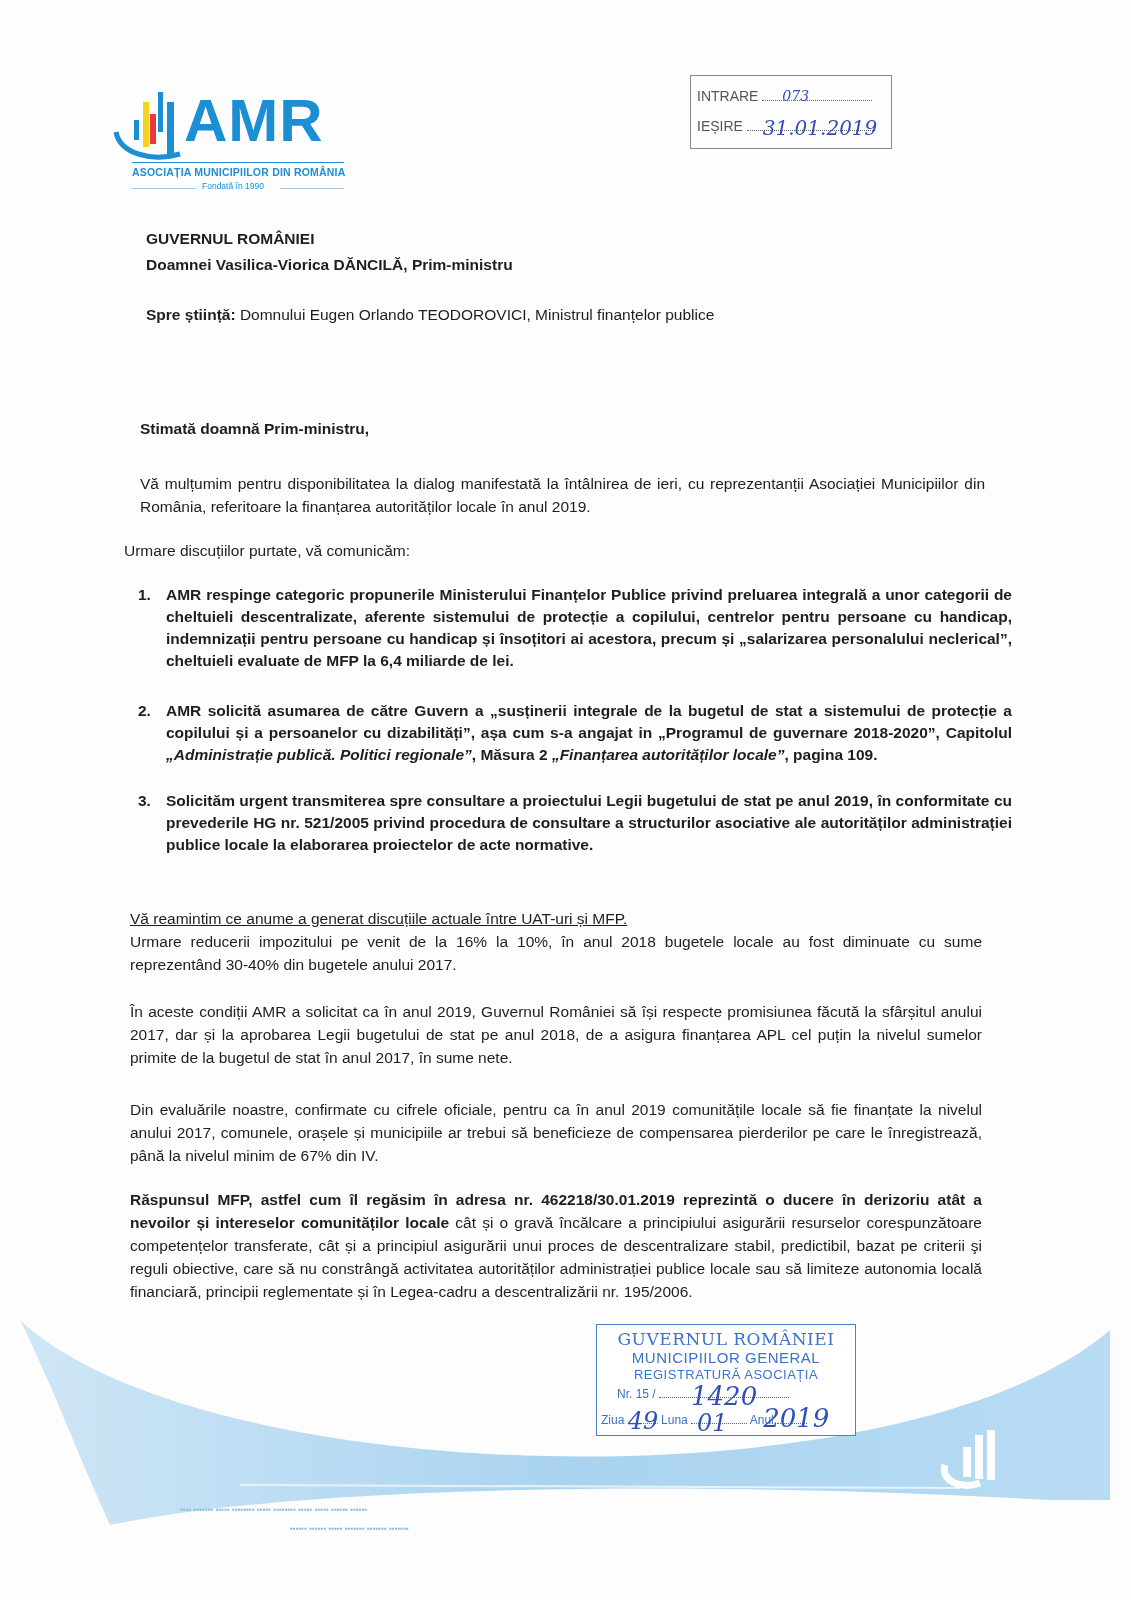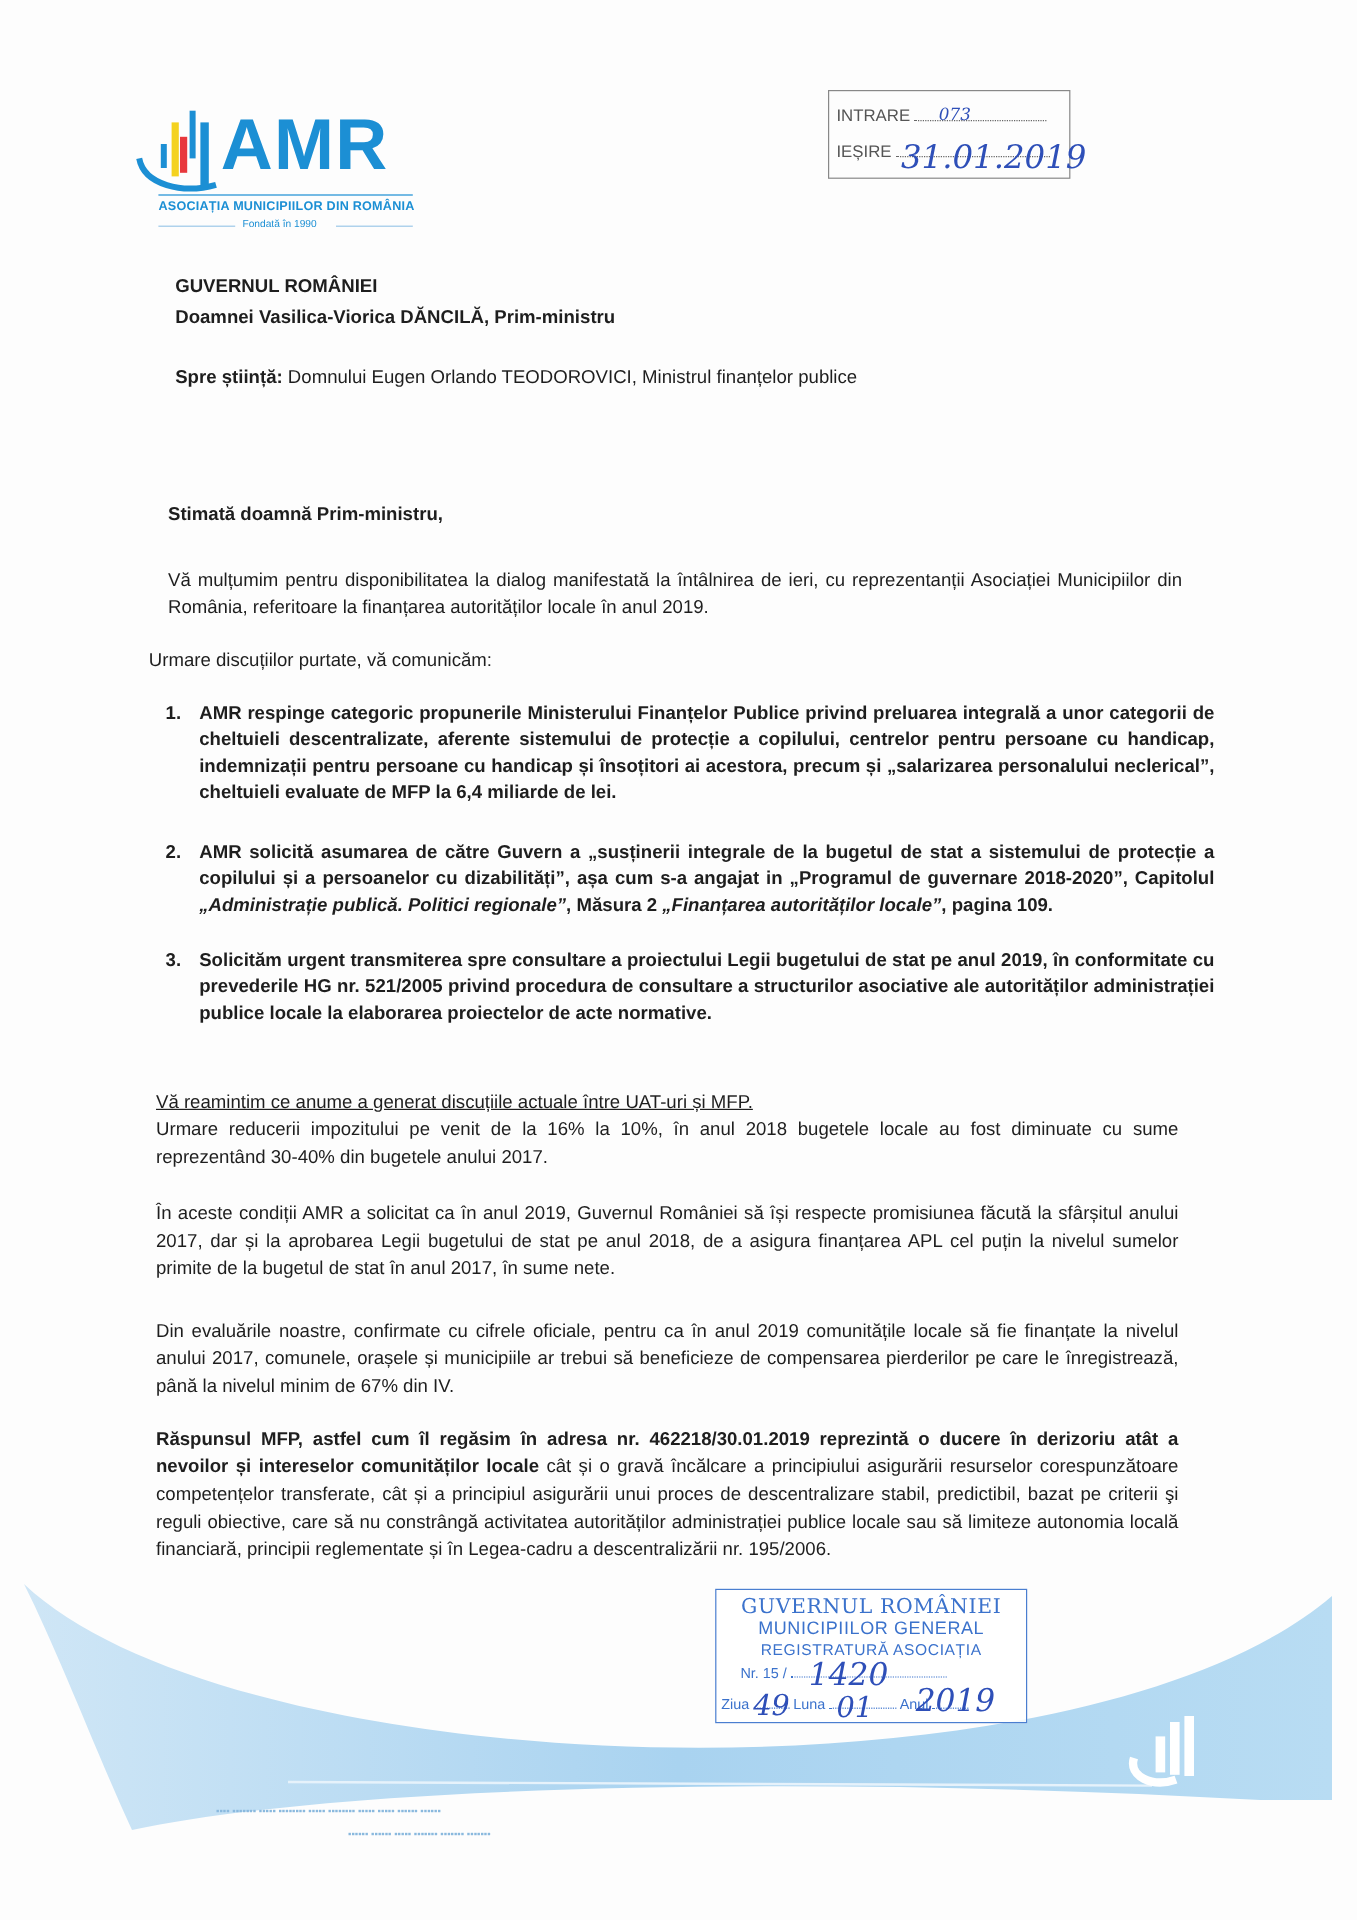--- a/index.html
+++ b/index.html
@@ -81,21 +81,21 @@
 <div id="stamp-top" class="abs">
   <div class="stamp-row" style="top:12px;">
     <span>INTRARE</span>
     <span class="dots" style="width:110px; position:relative;">
       <span class="hand" style="position:absolute; left:20px; top:-12px; font-size:14px;">073</span>
     </span>
   </div>
   <div class="stamp-row" style="top:42px;">
     <span>IEȘIRE</span>
     <span class="dots" style="width:128px; position:relative;">
-      <span class="hand" style="position:absolute; left:4px; top:-14px; font-size:27px;">31.01.2019</span>
+      <span class="hand" style="position:absolute; left:16px; top:-14px; font-size:20px;">31.01.2019</span>
     </span>
   </div>
 </div>
 
 <div class="t b" style="top:228px;">GUVERNUL ROMÂNIEI</div>
 <div class="t b" style="top:254px;">Doamnei Vasilica-Viorica DĂNCILĂ, Prim-ministru</div>
 <div class="t" style="top:304px;">
   <span class="b">Spre știință:</span><span> Domnului Eugen Orlando TEODOROVICI, Ministrul finanțelor publice</span>
 </div>
 
@@ -126,21 +126,21 @@
   <span class="b">Răspunsul MFP, astfel cum îl regăsim în adresa nr. 462218/30.01.2019 reprezintă o ducere în derizoriu atât a nevoilor și intereselor comunităților locale</span><span> cât și o gravă încălcare a principiului asigurării resurselor corespunzătoare competențelor transferate, cât și a principiul asigurării unui proces de descentralizare stabil, predictibil, bazat pe criterii şi reguli obiective, care să nu constrângă activitatea autorităților administrației publice locale sau să limiteze autonomia locală financiară, principii reglementate și în Legea-cadru a descentralizării nr. 195/2006.</span>
 </div>
 
 <div id="stamp-bottom" class="abs">
   <div class="sb-line" style="top:4px; font-family:'DejaVu Serif', serif; font-size:17px; letter-spacing:.5px;">GUVERNUL ROMÂNIEI</div>
   <div class="sb-line" style="top:24px; font-size:15px; letter-spacing:.5px;">MUNICIPIILOR GENERAL</div>
   <div class="sb-line" style="top:42px; font-size:13px; letter-spacing:.5px;">REGISTRATURĂ ASOCIAȚIA</div>
   <div class="abs" style="left:20px; top:62px; font-size:12px; color:#3b72cc; white-space:nowrap;">
     <span>Nr. 15 /</span>
     <span class="dots" style="width:130px; position:relative; border-color:#3b72cc;">
-      <span class="hand" style="position:absolute; left:15px; top:-16px; font-size:26px;">1420</span>
+      <span class="hand" style="position:absolute; left:32px; top:-16px; font-size:26px;">1420</span>
     </span>
   </div>
   <div class="abs" style="left:4px; top:88px; font-size:12px; color:#3b72cc; white-space:nowrap;">
     <span>Ziua</span>
     <span class="dots" style="width:30px; position:relative; border-color:#3b72cc;">
       <span class="hand" style="position:absolute; left:0; top:-16px; font-size:24px;">49</span>
     </span>
     <span>Luna</span>
     <span class="dots" style="width:56px; position:relative; border-color:#3b72cc;">
       <span class="hand" style="position:absolute; left:6px; top:-14px; font-size:24px;">01</span>

